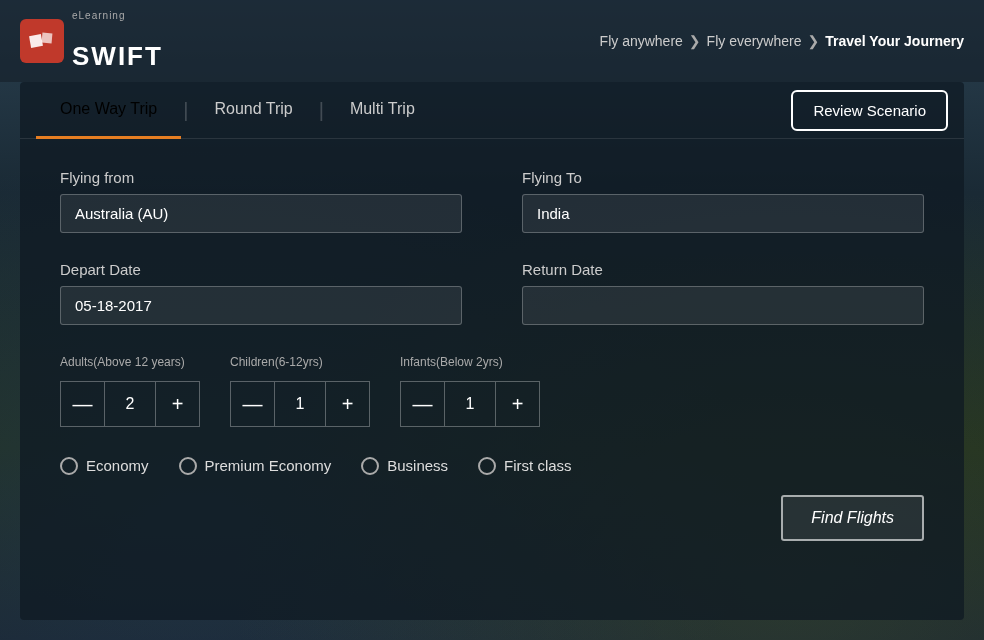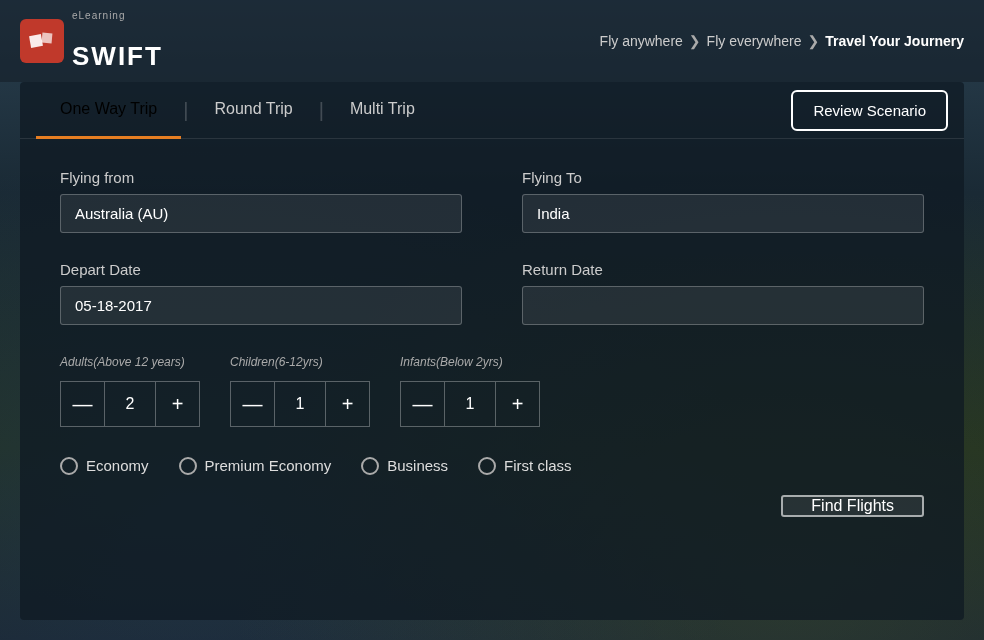--- a/index.html
+++ b/index.html
@@ -182,21 +182,20 @@
       align-items: flex-start;
     }
     .passenger-group {
       display: flex;
       flex-direction: column;
       gap: 12px;
     }
     .passenger-label {
       font-size: 14px;
       color: #ddd;
-      font-style: italic;
     }
     .passenger-label span {
       font-size: 12px;
       color: #aaa;
     }
     .stepper {
       display: flex;
       align-items: center;
       border: 1px solid rgba(255,255,255,0.3);
     }
@@ -249,27 +248,28 @@
       justify-content: center;
     }
 
     
     .bottom-row {
       display: flex;
       justify-content: flex-end;
       padding: 0 0 10px 0;
     }
     .find-flights-btn {
-      padding: 0 28px;
+      padding: 12px 28px;
       border: 2px solid rgba(255,255,255,0.6);
       background: rgba(255,255,255,0.08);
       color: #fff;
       font-size: 16px;
       cursor: pointer;
       border-radius: 3px;
+      font-style: italic;
     }
 
     
     .bg-area {
       position: absolute;
       top: 0; left: 0; right: 0; bottom: 0;
       z-index: 0;
       background:
         radial-gradient(ellipse at 80% 90%, rgba(80,100,50,0.3) 0%, transparent 50%),
         radial-gradient(ellipse at 20% 80%, rgba(40,70,100,0.4) 0%, transparent 50%),

